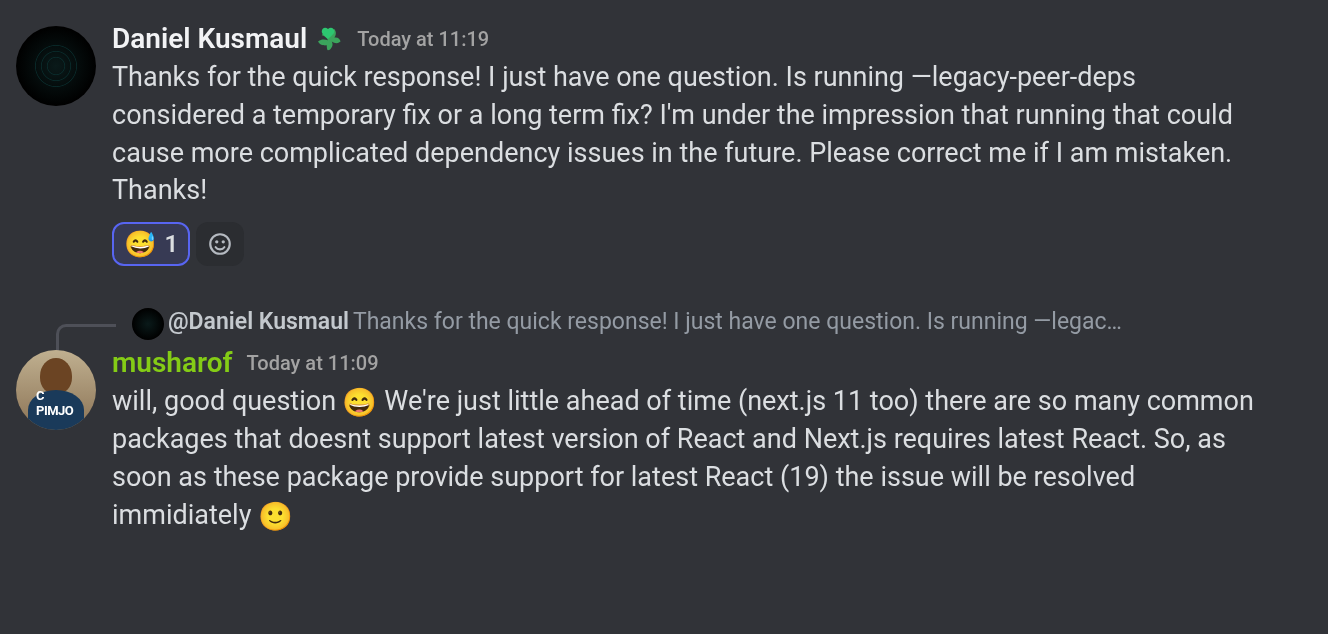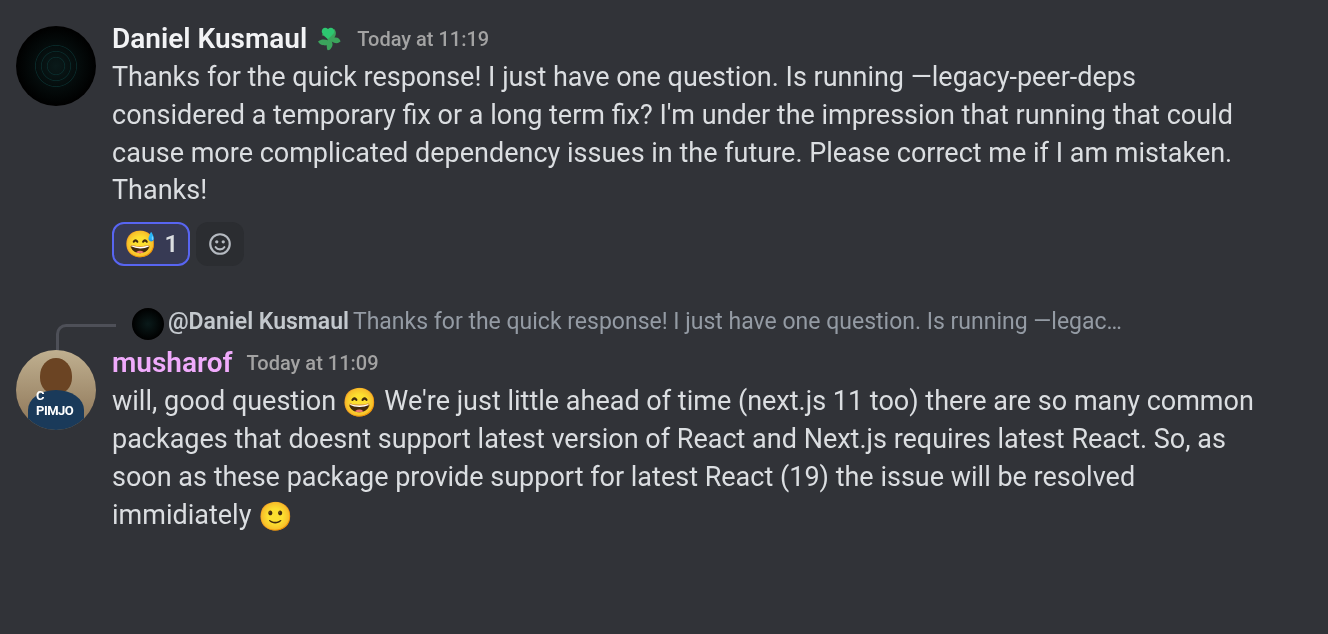--- a/index.html
+++ b/index.html
@@ -90,21 +90,21 @@
       align-items: center;
       gap: 8px;
       margin-bottom: 4px;
     }
     .username {
       font-size: 28px;
       font-weight: 600;
       color: #f2f3f5;
     }
     .username-green {
-      color: #f0abfc;
+      color: #84cc16;
     }
     .user-badge {
       display: inline-flex;
       align-items: center;
       margin-left: -2px;
     }
     .timestamp {
       font-size: 20px;
       color: #a3a3a3;
       font-weight: 500;

